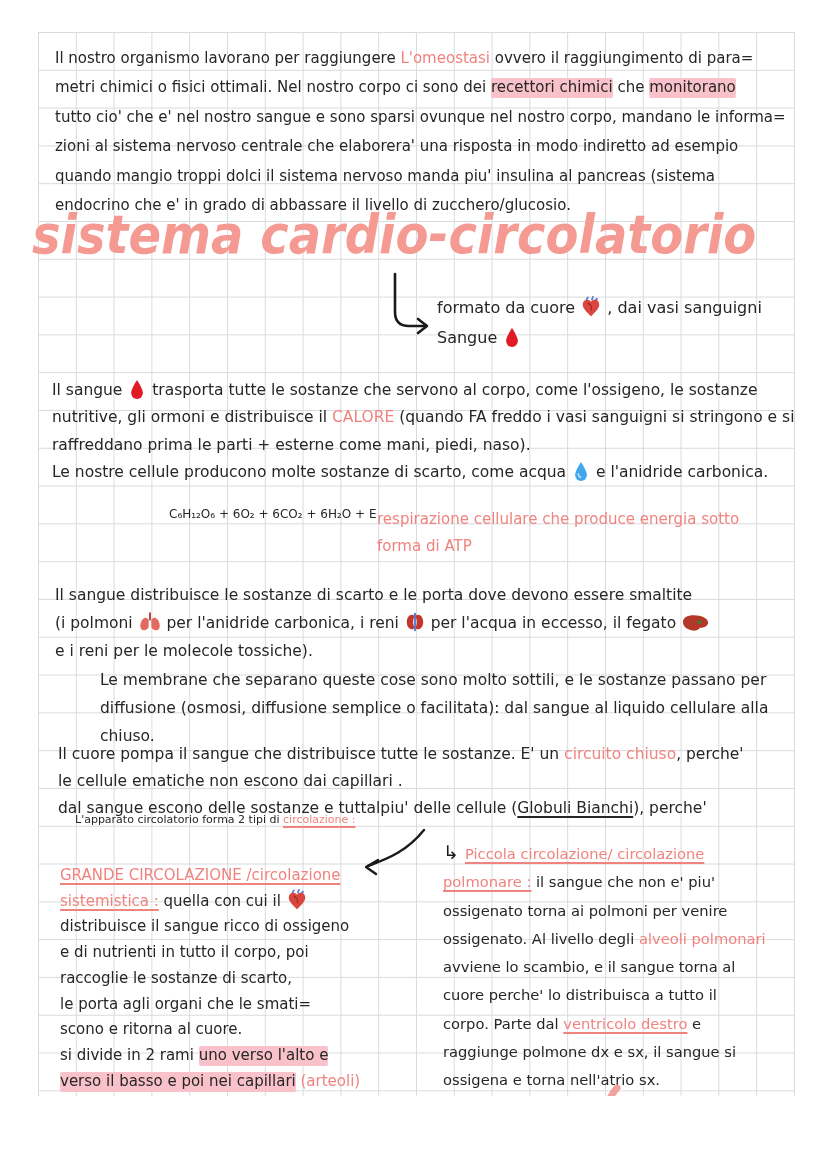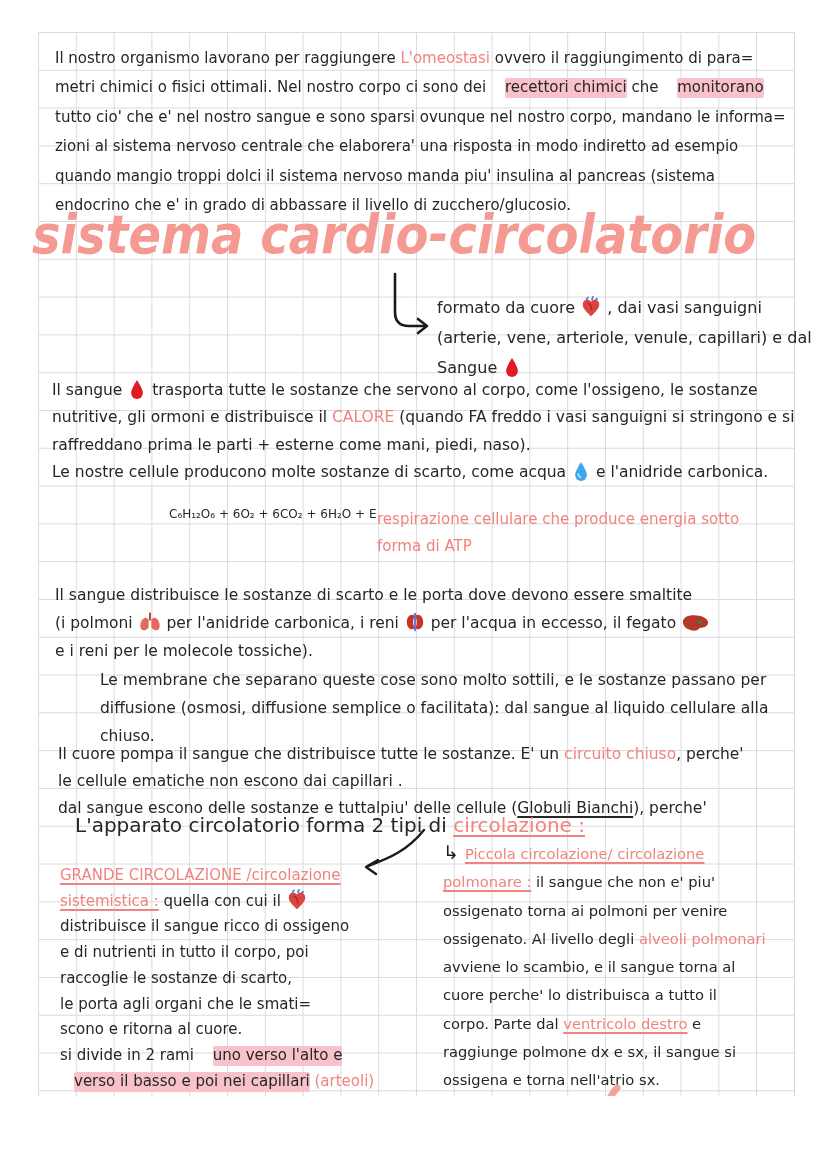--- a/index.html
+++ b/index.html
@@ -7,40 +7,40 @@
         font-family:"DejaVu Sans",sans-serif;color:#262626;}
   .grid{position:absolute;left:38px;top:32px;width:756px;height:1108px;
         background-image:linear-gradient(to right,#d8dbde 1px,transparent 1px),
                          linear-gradient(to bottom,#d8dbde 1px,transparent 1px);
         background-size:37.8px 37.8px;
         border-right:1px solid #d8dbde;border-bottom:1px solid #d8dbde;}
   .block{position:absolute;white-space:nowrap;}
   .hline{white-space:nowrap;}
   .pink{color:#f0837e;}
   .u{text-decoration:underline;text-underline-offset:3px;text-decoration-thickness:1.5px;}
-  .hl{background:#f9c2ca;border-radius:2px;box-shadow:0 2px 0 #f9c2ca;margin-left:14px;}
+  .hl{background:#f9c2ca;border-radius:2px;box-shadow:0 2px 0 #f9c2ca;}
   .arrow{color:#1c1c1c;font-size:19px;}
   .em-icon{display:inline-block;}
   .em-icon svg{width:20px;height:20px;vertical-align:-4px;}
   .em-icon.lungs-icon svg{width:24px;height:21px;}
   .em-icon.kidneys-icon svg{width:22px;height:20px;}
   .em-icon.liver-icon svg{width:29px;height:20px;vertical-align:-5px;}
   .em-icon.anatomical-heart-icon svg{width:22px;height:22px;vertical-align:-5px;}
 
   #intro{left:55px;top:44px;font-size:15px;line-height:29.4px;}
   #title{left:32px;top:203px;font-size:48px;font-weight:bold;font-style:italic;
          color:#f49a93;letter-spacing:0px;transform:scaleY(1.12);transform-origin:left top;}
   #formato{left:437px;top:293px;font-size:16px;line-height:30px;}
   #p2{left:52px;top:377px;font-size:15.5px;line-height:27.3px;}
   #formula{left:169px;top:507px;font-size:12px;}
   #formula-note{left:377px;top:506px;font-size:15px;line-height:27px;}
   #p3{left:55px;top:581px;font-size:15.5px;line-height:28px;}
   #p4{left:55px;top:666px;font-size:15.5px;line-height:28px;margin-left:45px;}
   #p5{left:58px;top:741px;font-size:15.5px;line-height:26.8px;}
-  #apparato{left:75px;top:813px;font-size:20px;text-align:center;}
+  #apparato{left:75px;top:813px;font-size:11px;text-align:center;}
   #left-col{left:60px;top:863px;font-size:15px;line-height:25.7px;}
   #right-col{left:443px;top:838px;font-size:14.7px;line-height:28.3px;}
   #formato-arrow{position:absolute;left:383px;top:268px;}
   #branch-arrows{position:absolute;left:352px;top:824px;}
   #bottom-squiggle{position:absolute;left:585px;top:1082px;}
   #stray-dots{position:absolute;left:625px;top:1114px;font-size:13px;color:#333;}
 </style>
 </head>
 <body>
 
@@ -62,21 +62,20 @@
     <path d="M12 6 L12 44 Q12 58 26 58 L42 58" fill="none" stroke="#1a1a1a" stroke-width="2.6" stroke-linecap="round"></path>
     <path d="M35 51 L44 58 L35 65" fill="none" stroke="#1a1a1a" stroke-width="2.6" stroke-linecap="round" stroke-linejoin="round"></path>
   </svg>
 
   <div id="formato" class="block">
       <div class="hline"><span>formato da cuore </span><span class="em-icon anatomical-heart-icon"><svg viewBox="0 0 24 24">
             <path d="M7 4.5 8.5 1.5 M13 4 14 1 M16.5 5 18.5 3" stroke="#5b7fd4" stroke-width="2" fill="none" stroke-linecap="round"></path>
             <path d="M12 22C7.2 17.2 3 13.6 3 9.2 3 6.2 5.2 4 8 4c1.7 0 3.2.9 4 2.2C12.8 4.9 14.3 4 16 4c2.8 0 5 2.2 5 5.2 0 4.4-4.2 8-9 12.8z" fill="#d9453f"></path>
             <path d="M9 8c2 1 4 4 3.5 7" stroke="#a02820" stroke-width="1.4" fill="none" stroke-linecap="round"></path>
           </svg></span><span> , dai vasi sanguigni</span></div>
-      <div class="hline"><span>(arterie, vene, arteriole, venule, capillari) e dal</span></div>
       <div class="hline"><span>Sangue </span><span class="em-icon blood-drop-icon"><svg viewBox="0 0 16 22">
             <path d="M8 1C8 1 1.5 11 1.5 15.2a6.5 6.8 0 0013 0C14.5 11 8 1 8 1z" fill="#e01b24"></path>
           </svg></span></div>
     </div>
 
   <div id="p2" class="block">
       <div class="hline"><span>Il sangue </span><span class="em-icon blood-drop-icon"><svg viewBox="0 0 16 22">
             <path d="M8 1C8 1 1.5 11 1.5 15.2a6.5 6.8 0 0013 0C14.5 11 8 1 8 1z" fill="#e01b24"></path>
           </svg></span><span> trasporta tutte le sostanze che servono al corpo, come l'ossigeno, le sostanze</span></div>
       <div class="hline"><span>nutritive, gli ormoni e distribuisce il </span><span class="pink">CALORE</span><span> (quando FA freddo i vasi sanguigni si stringono e si</span></div>

